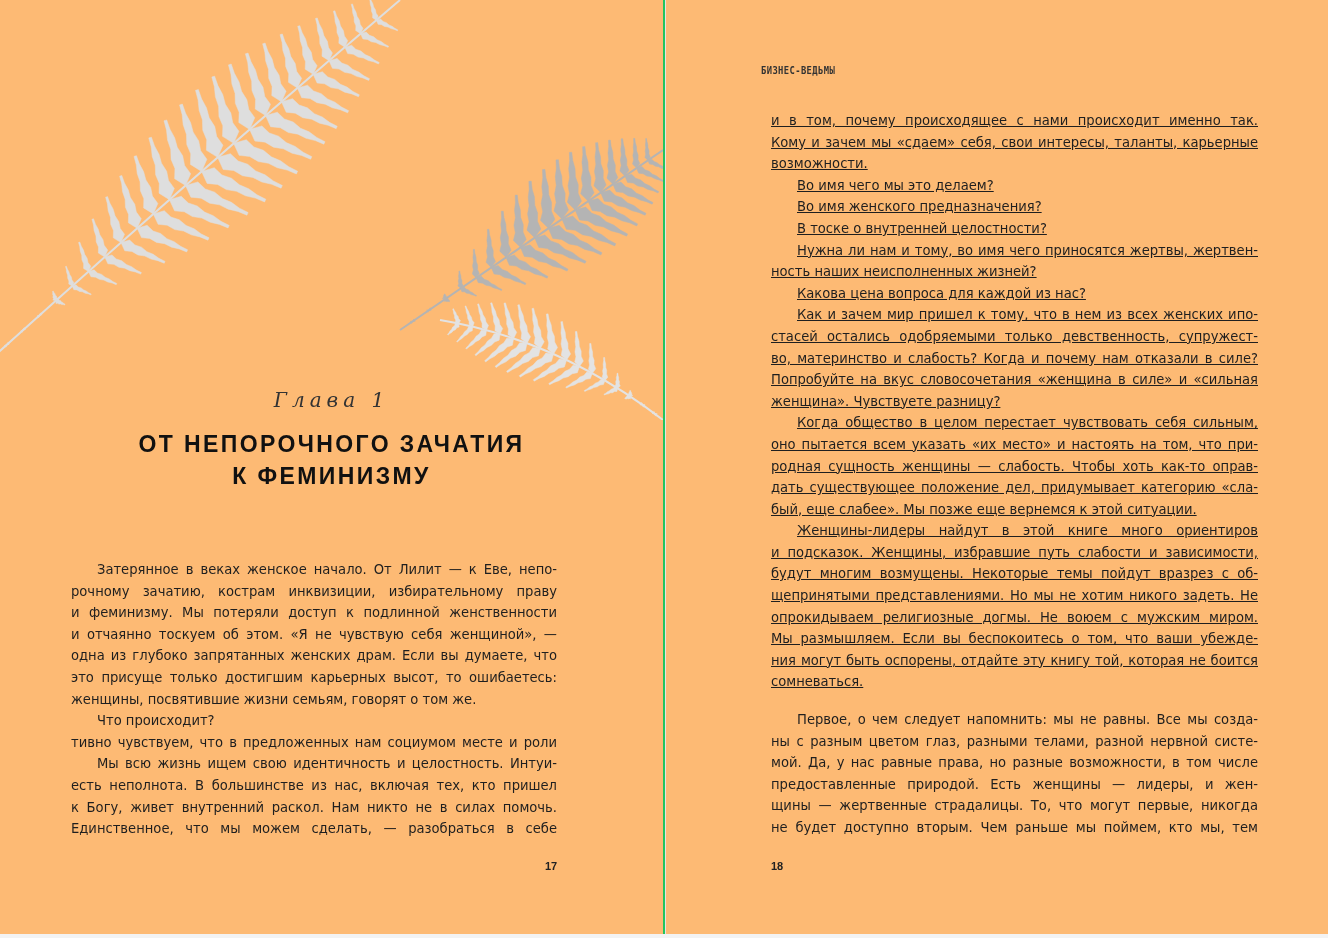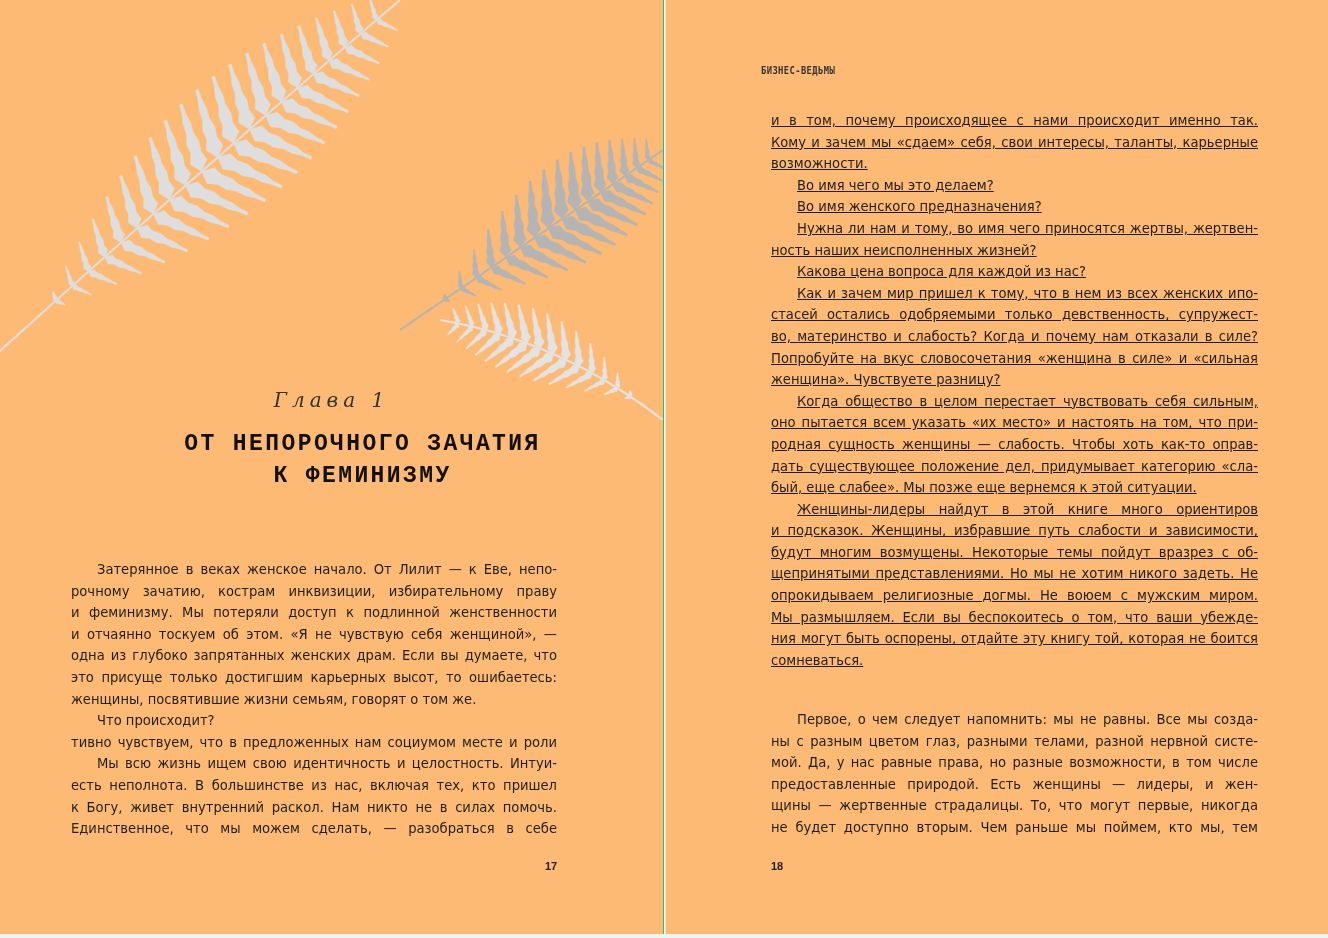--- a/index.html
+++ b/index.html
@@ -4,34 +4,34 @@
 <style>
   html, body { margin:0; padding:0; }
   body {
     width:1328px; height:938px; overflow:hidden; position:relative;
     background:#ffffff;
     font-family:"DejaVu Sans", sans-serif;
     color:#1d1d1d;
   }
   .spread { position:absolute; left:0; top:0; width:1328px; height:938px; background:#f3f3f3; }
   .page { position:absolute; top:0; height:934px; background:#fdba74; overflow:hidden; }
-  .page-left { left:0; width:663px; border-right:1px solid #22c55e; }
+  .page-left { left:0; width:663px; border-right:5px solid #22c55e; }
   .page-right { left:665px; width:663px; border-left:1px solid #e4e4e4; }
 
   .fern-art { position:absolute; left:0; top:0; width:663px; height:420px; }
 
   .chapter-label {
     position:absolute; left:0; width:663px; top:388px; text-align:center;
     font-family:"DejaVu Serif", serif; font-style:italic; font-size:20px;
     letter-spacing:5px; color:#333;
   }
   .chapter-title {
     position:absolute; left:0; width:663px; top:428px; text-align:center;
-    font-family:Liberation Mono, monospace; font-size:23px; font-weight:bold;
-    letter-spacing:2.4px; line-height:32px; color:#111;margin-left:31px;
+    font-family:Liberation Sans, sans-serif; font-size:23px; font-weight:bold;
+    letter-spacing:2.4px; line-height:32px; color:#111;
   }
   .chapter-title div { white-space:nowrap; }
 
   .body-text {
     position:absolute; font-size:14.6px; line-height:21.6px; color:#1f1f1f;
     font-family:"DejaVu Sans Condensed","DejaVu Sans", sans-serif;
     font-stretch:condensed;
   }
   .body-left { left:71px; top:558px; width:486px; }
   .body-right-a { left:105px; top:109px; width:487px;text-decoration:underline; }
@@ -211,20 +211,21 @@
 
   <div class="page page-right">
     <div class="running-head">БИЗНЕС-ВЕДЬМЫ</div>
 
     <div class="body-text body-right-a" id="body-right-a">
         <span class="ln">и в том, почему происходящее с нами происходит именно так.</span>
         <span class="ln">Кому и зачем мы «сдаем» себя, свои интересы, таланты, карьерные</span>
         <span class="ln last">возможности.</span>
         <span class="ln indent last">Во имя чего мы это делаем?</span>
         <span class="ln indent last">Во имя женского предназначения?</span>
+        <span class="ln indent last">В тоске о внутренней целостности?</span>
         <span class="ln indent">Нужна ли нам и тому, во имя чего приносятся жертвы, жертвен-</span>
         <span class="ln last">ность наших неисполненных жизней?</span>
         <span class="ln indent last">Какова цена вопроса для каждой из нас?</span>
         <span class="ln indent">Как и зачем мир пришел к тому, что в нем из всех женских ипо-</span>
         <span class="ln">стасей остались одобряемыми только девственность, супружест-</span>
         <span class="ln">во, материнство и слабость? Когда и почему нам отказали в силе?</span>
         <span class="ln">Попробуйте на вкус словосочетания «женщина в силе» и «сильная</span>
         <span class="ln last">женщина». Чувствуете разницу?</span>
         <span class="ln indent">Когда общество в целом перестает чувствовать себя сильным,</span>
         <span class="ln">оно пытается всем указать «их место» и настоять на том, что при-</span>

